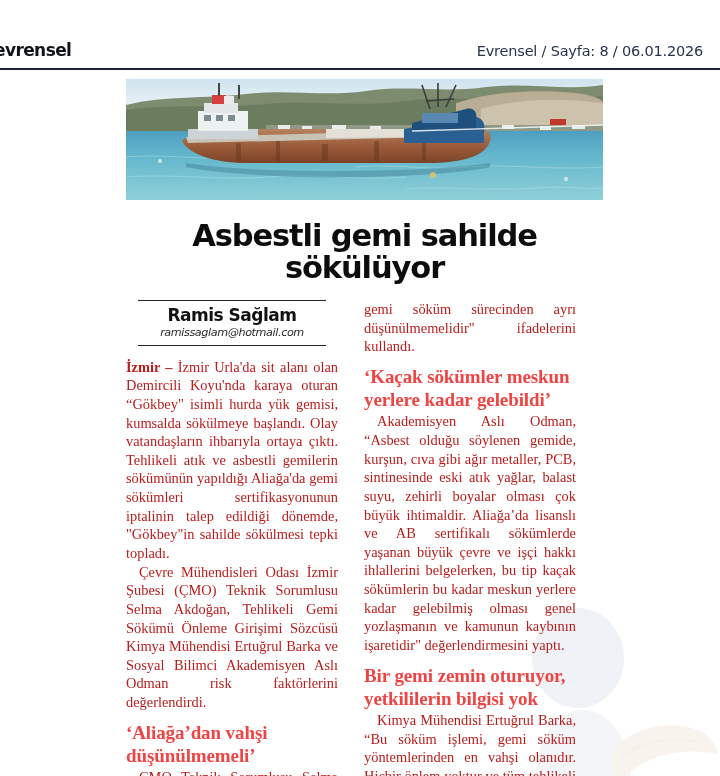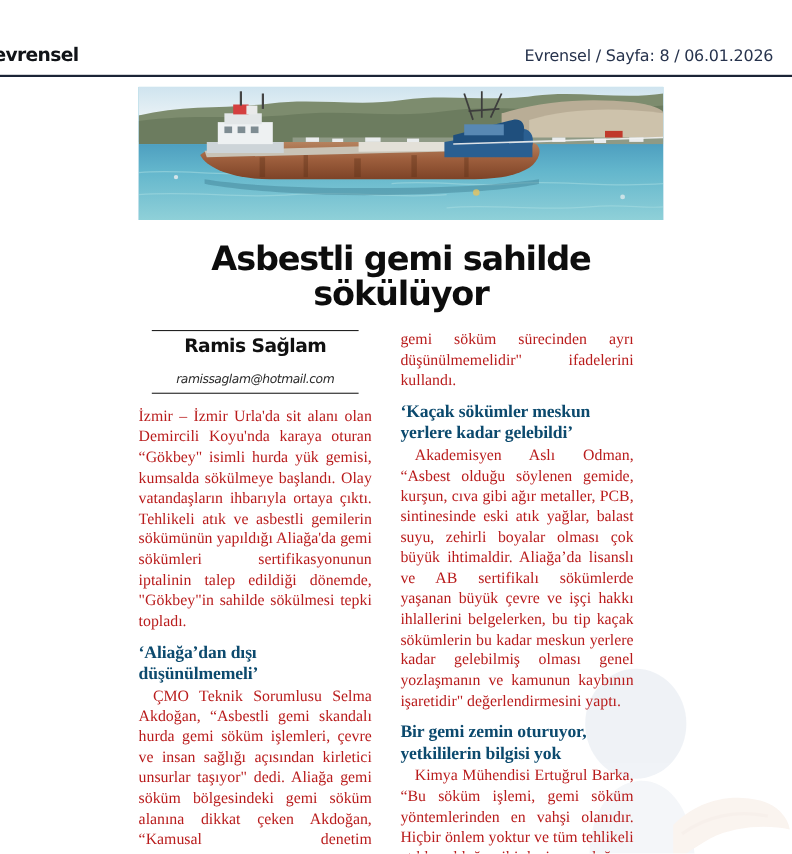--- a/index.html
+++ b/index.html
@@ -126,47 +126,47 @@
     letter-spacing: -0.5px;
     line-height: 1.15;
     color: #111;
   }
   .byline-email {
     font-family: "DejaVu Sans", sans-serif;
     font-style: italic;
     font-size: 11.2px;
     letter-spacing: -0.4px;
     color: #2a2a2a;
-    margin-top: 12px;
+    margin-top: 0;
   }
 
   
   p.body {
     margin: 0;
     font-family: "Liberation Serif", serif;
     font-size: 14.4px;
     line-height: 1.295;
     text-align: justify;
     color: #b91c1c;
     text-indent: 13px;
     hyphens: manual;
   }
   p.body.no-indent { text-indent: 0; }
   p.body .lead-in {
-    font-weight: normal;
+    font-weight: bold;
     margin-top: 40px;
   }
 
   h3.subhead {
     margin: 9px 0 1px 0;
     font-family: "Liberation Serif", serif;
     font-weight: bold;
-    font-size: 16px;
+    font-size: 19px;
     line-height: 1.22;
-    color: #0c4a6e;
+    color: #ef4444;
     letter-spacing: -0.1px;
   }
 </style>
 </head>
 <body>
 
 <div class="masthead">
   <div class="masthead-logo">evrensel</div>
   <div class="masthead-meta">Evrensel / Sayfa: 8 / 06.01.2026</div>
   <div class="masthead-rule"></div>
@@ -286,22 +286,23 @@
 
     <div class="col col-left">
 
       <div class="byline">
         <div class="byline-name">Ramis Sağlam</div>
         <div class="byline-email">ramissaglam@hotmail.com</div>
       </div>
 
       <p class="body no-indent"><span class="lead-in">İzmir – </span><span>İzmir Urla'da sit alanı olan Demircili Koyu'nda karaya oturan “Gökbey" isimli hurda yük gemisi, kumsalda sökülmeye başlandı. Olay vatandaşların ihbarıyla ortaya çıktı. Tehlikeli atık ve asbestli gemilerin sökümünün yapıldığı Aliağa'da gemi sökümleri sertifikasyonunun iptalinin talep edildiği dönemde, "Gökbey"in sahilde sökülmesi tepki topladı.</span></p>
 
-
-      <h3 class="subhead">‘Aliağa’dan dışı düşünülmemeli’</h3>
+      <p class="body">Çevre Mühendisleri Odası İzmir Şubesi (ÇMO) Teknik Sorumlusu Selma Akdoğan, Tehlikeli Gemi Sökümü Önleme Girişimi Sözcüsü Kimya Mühendisi Ertuğrul Barka ve Sosyal Bilimci Akademisyen Aslı Odman risk faktörlerini değerlendirdi.</p>
+
+      <h3 class="subhead">‘Aliağa’dan vahşi düşünülmemeli’</h3>
 
       <p class="body">ÇMO Teknik Sorumlusu Selma Akdoğan, “Asbestli gemi skandalı hurda gemi söküm işlemleri, çevre ve insan sağlığı açısından kirletici unsurlar taşıyor" dedi. Aliağa gemi söküm bölgesindeki gemi söküm alanına dikkat çeken Akdoğan, “Kamusal denetim mekanizmasındaki eksikler ekokırım suçlarına zemin hazırlamakta. Bu noktada Urla'da yapılan yasa dışı gemi sökümü; Aliağa'da yürütülen</p>
     </div>
 
     <div class="col col-right">
 
       <p class="body no-indent">gemi söküm sürecinden ayrı düşünülmemelidir" ifadelerini kullandı.</p>
 
       <h3 class="subhead">‘Kaçak sökümler meskun yerlere kadar gelebildi’</h3>
 

